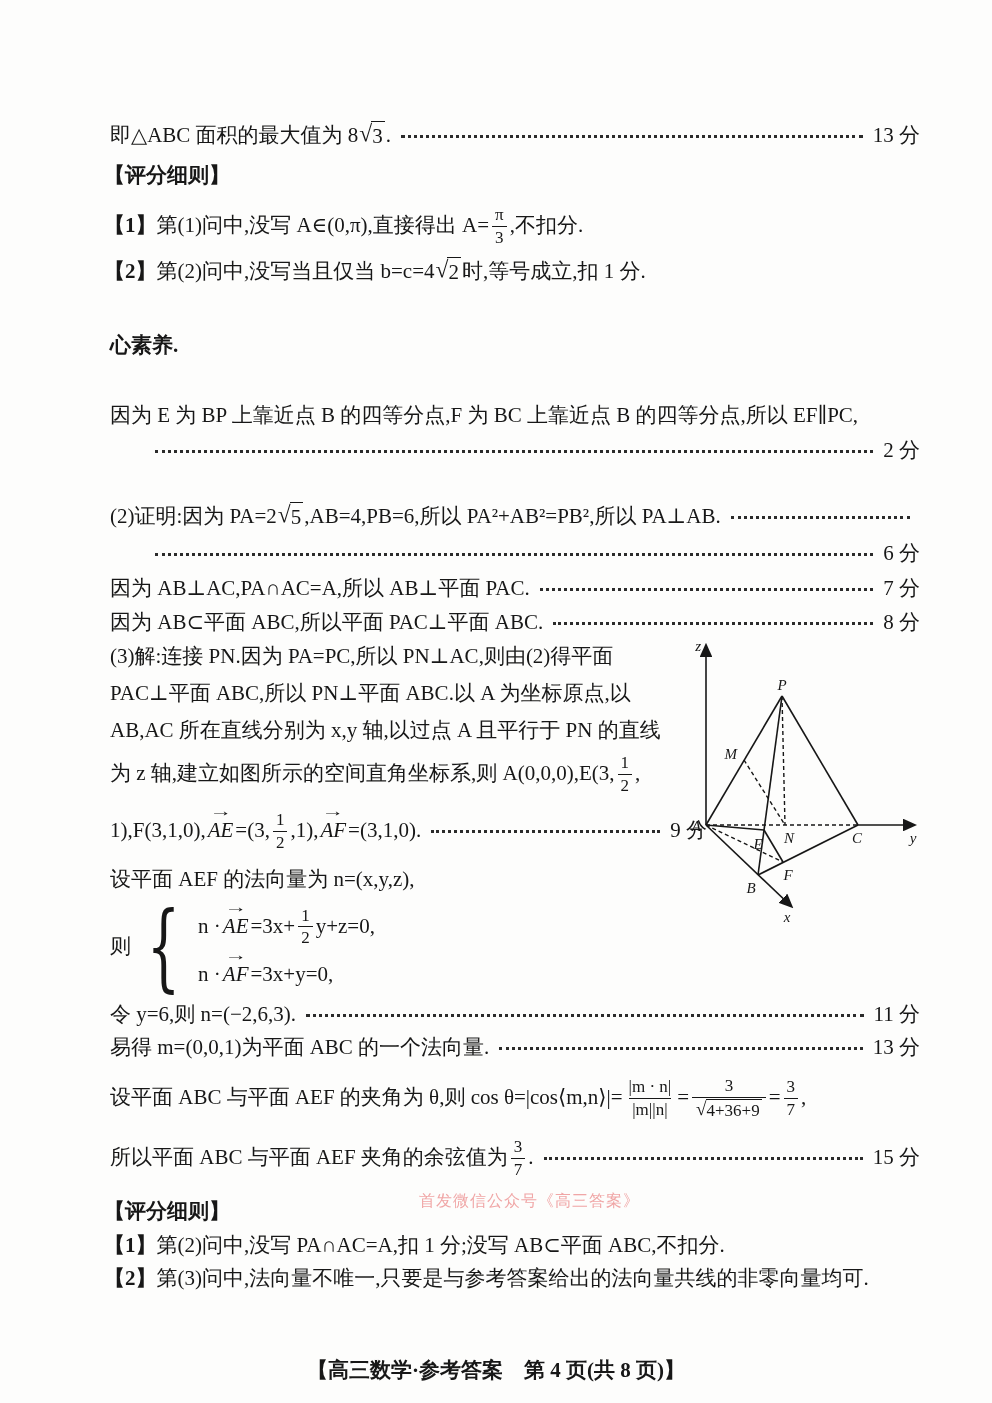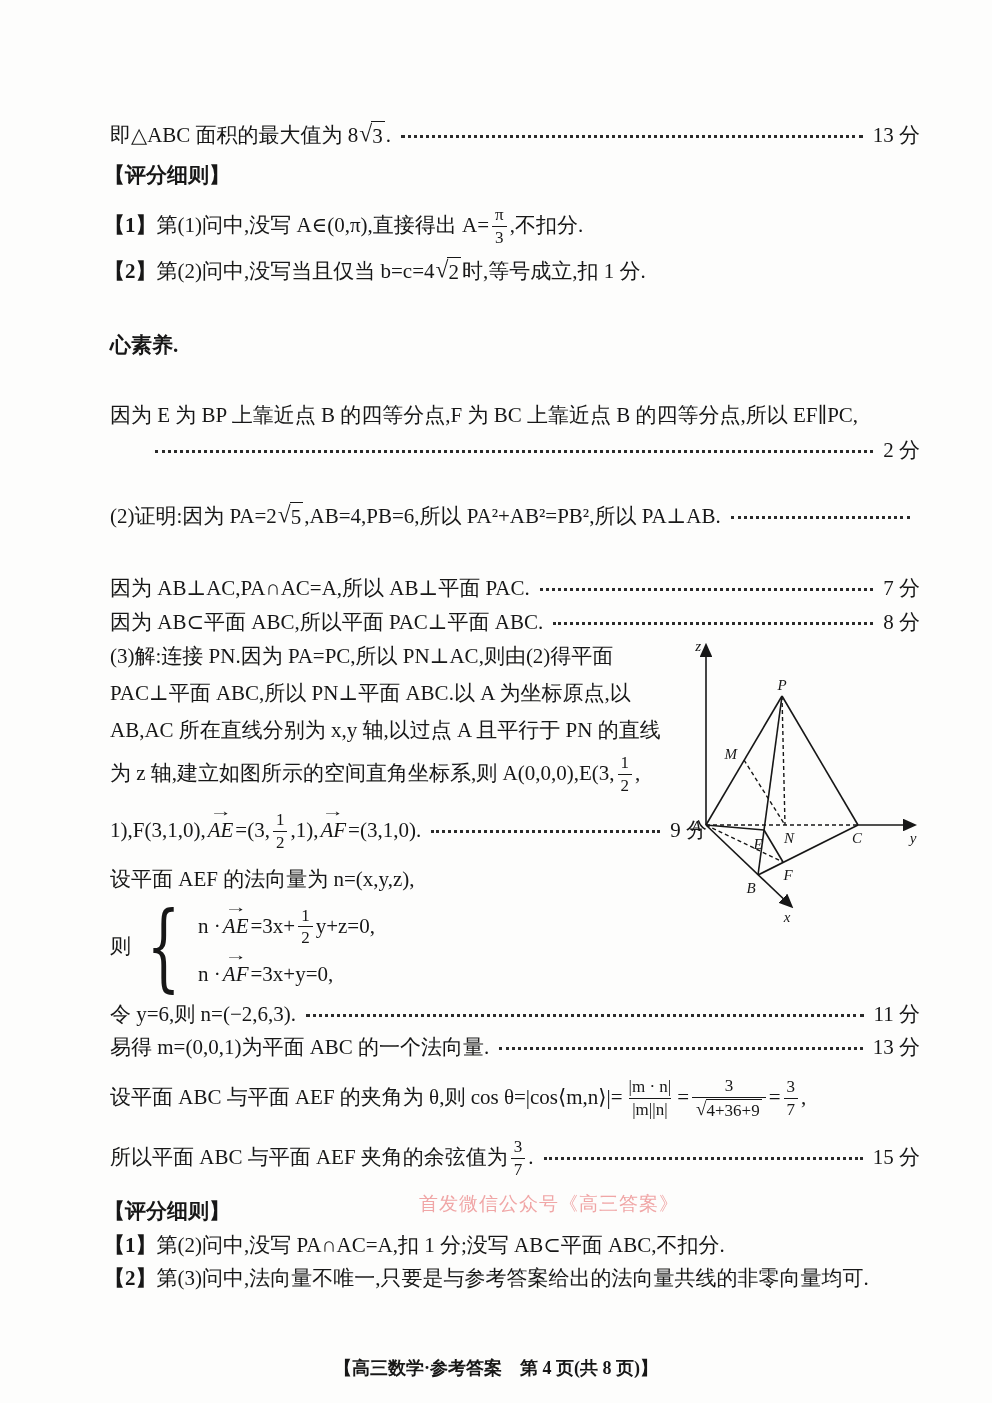--- a/index.html
+++ b/index.html
@@ -18,22 +18,22 @@
   .sqrt{display:inline-flex;align-items:flex-start;margin:0 1px;}
   .sqrt .sign{line-height:1.05;font-size:1.12em;}
   .sqrt .rad{border-top:1.6px solid #171717;padding:1px 2px 0 1px;margin-left:-1px;}
   .vec{position:relative;display:inline-block;margin:0 2px;font-style:italic;}
   .vec .arr{position:absolute;left:0;right:0;top:-15px;text-align:center;
             font-size:15px;font-style:normal;transform:scaleX(1.5);}
   .brace{font-size:96px;font-weight:400;line-height:0.95;transform:scaleX(0.55);
          margin:0 0 0 2px;font-family:"DejaVu Serif",serif;}
   .eqcol{display:flex;flex-direction:column;gap:14px;margin-left:4px;}
   .eqrow{display:flex;align-items:center;white-space:nowrap;}
-  .wm{position:absolute;font-size:19px;letter-spacing:1px;white-space:nowrap;}
-  .footer{position:absolute;left:0;right:0;text-align:center;font-weight:bold;font-size:18px;}
+  .wm{position:absolute;font-size:16px;letter-spacing:1px;white-space:nowrap;}
+  .footer{position:absolute;left:0;right:0;text-align:center;font-weight:bold;font-size:21px;}
   .fig{position:absolute;}
   .fig svg text{font-size:15px;font-style:italic;fill:#171717;
                 font-family:"Liberation Serif","DejaVu Serif",serif;}
   .num16{margin-right:14px;}
 </style>
 </head>
 <body>
 
 <div class="page">
 
@@ -90,20 +90,24 @@
   <div class="ln" style="top:501px;left:110px;right:72px">
     <span>(2)证明:因为 PA=2</span>
       <span class="sqrt">
         <span class="sign">√</span>
         <span class="rad">5</span>
       </span>
       <span>,AB=4,PB=6,所以 PA²+AB²=PB²,所以 PA⊥AB.</span>
     <span class="dots"></span>
   </div>
 
+  <div class="ln" style="top:538px;left:145px;right:72px">
+    <span class="dots"></span>
+    <span class="score">6 分</span>
+  </div>
 
   <div class="ln" style="top:573px;left:110px;right:72px">
     <span>因为 AB⊥AC,PA∩AC=A,所以 AB⊥平面 PAC.</span>
     <span class="dots"></span>
     <span class="score">7 分</span>
   </div>
 
   <div class="ln" style="top:607px;left:110px;right:72px">
     <span>因为 AB⊂平面 ABC,所以平面 PAC⊥平面 ABC.</span>
     <span class="dots"></span>

